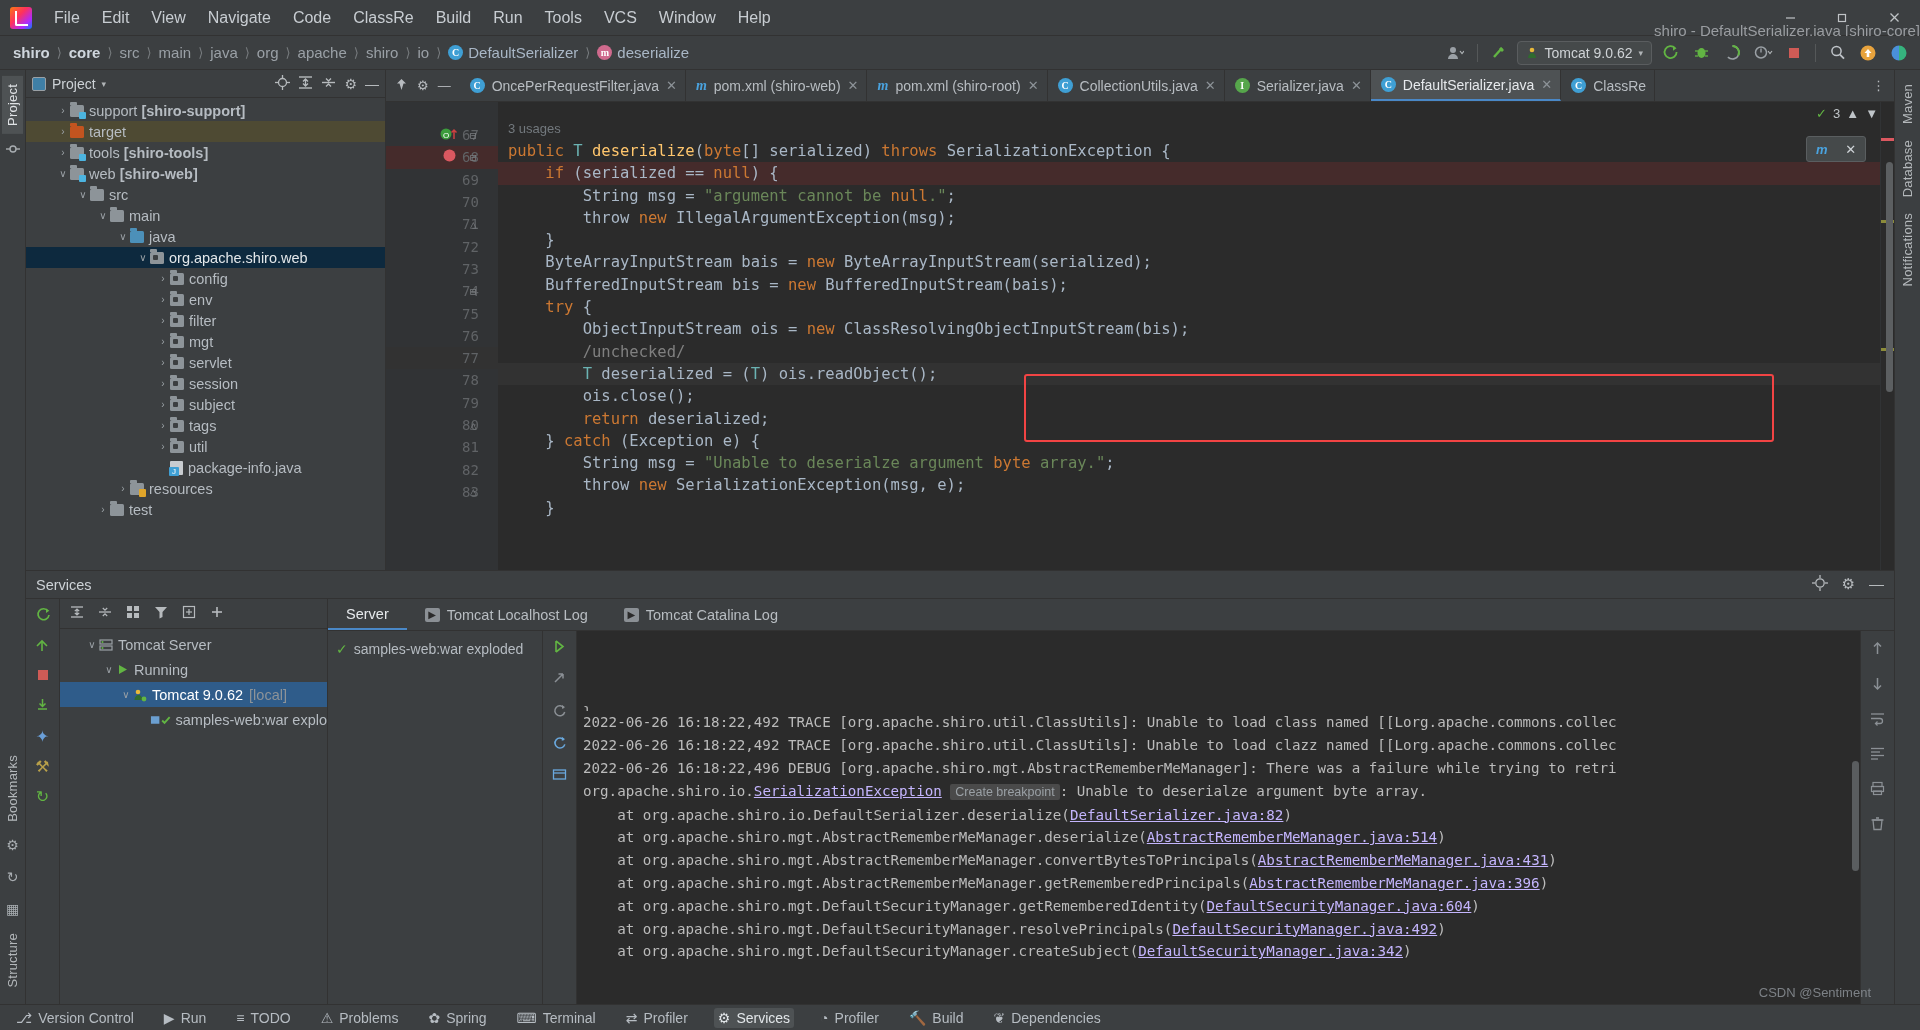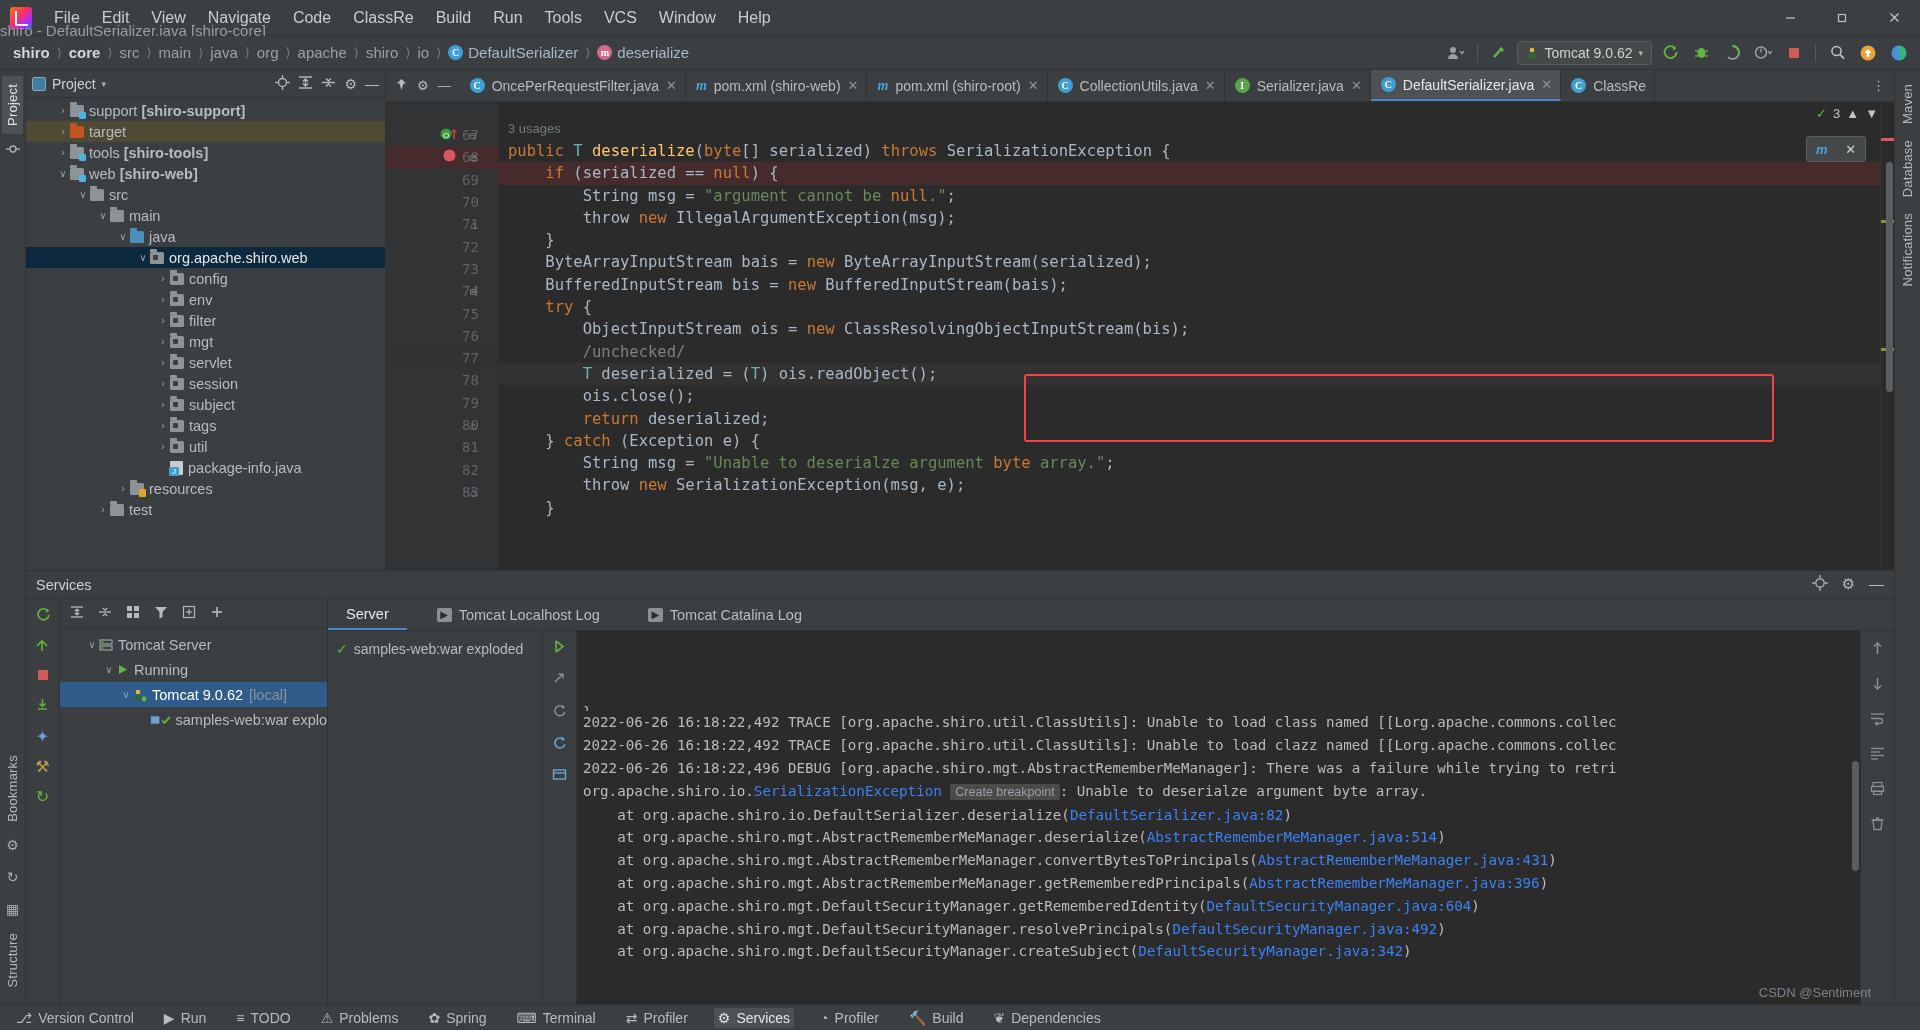--- a/index.html
+++ b/index.html
@@ -26,21 +26,21 @@
   .ij-logo::after{
     content:""; position:absolute; left:5px; top:4px; width:11px; height:13px;
     border:2px solid #fff; border-top:none; border-right:none; border-radius:0 0 0 2px;
   }
   .menubar{ display:flex; align-items:center; gap:2px; }
   .menu-item{
     font-size:16px; color:#c8cdd2; padding:4px 10px; border-radius:3px; cursor:default;
     white-space:nowrap;
   }
   .win-title{
-    position:absolute; left:0; right:0; text-align:left;
+    position:absolute; left:0; right:0; text-align:right;
     font-size:15px; color:#9a9da1; pointer-events:none;margin-top:25px;
   }
   .win-ctrls{ margin-left:auto; display:flex; align-items:center; height:100%; }
   .win-btn{
     width:52px; height:36px; display:flex; align-items:center; justify-content:center;
     color:#c0c3c6; font-size:15px;
   }
 
   
   .navbar{
@@ -211,33 +211,33 @@
   .svc-toolbar{
     width:34px; flex:0 0 34px; display:flex; flex-direction:column; align-items:center; gap:11px;
     padding-top:8px; border-right:1px solid #323232;
   }
   .svc-tree-col{ width:268px; flex:0 0 268px; display:flex; flex-direction:column; border-right:1px solid #323232; }
   .svc-tree-tb{ height:30px; flex:0 0 30px; display:flex; align-items:center; gap:14px; padding:0 10px; color:#b6babd; font-size:14px; border-bottom:1px solid #323232;}
   .svc-tree{ flex:1 1 auto; padding-top:3px; }
   .snode{ height:25px; display:flex; align-items:center; font-size:14.5px; color:#b6bcc2; white-space:nowrap; }
   .snode.sel{ background:#2f5c8a; color:#ffffff; }
   .svc-right{ flex:1 1 auto; display:flex; flex-direction:column; min-width:0; }
-  .svc-tabs{ height:32px; flex:0 0 32px; display:flex; gap:12px; border-bottom:1px solid #323232; }
+  .svc-tabs{ height:32px; flex:0 0 32px; display:flex; gap:0; border-bottom:1px solid #323232; }
   .svc-tab{ font-size:14.5px; color:#b8bdc2; padding:0 18px; height:100%; display:flex; align-items:center; gap:7px; }
   .svc-tab.active{ color:#e6e9ec; border-bottom:2px solid #4a88c7; }
   .svc-console-row{ flex:1 1 auto; display:flex; min-height:0; }
   .run-col{ width:215px; flex:0 0 215px; border-right:1px solid #323232; padding-top:6px; }
   .run-item{ height:24px; display:flex; align-items:center; gap:6px; font-size:14px; color:#b6bcc2; padding-left:8px; white-space:nowrap;}
   .console-toolbar{ width:34px; flex:0 0 34px; display:flex; flex-direction:column; align-items:center; gap:13px; padding-top:8px; border-right:1px solid #323232;}
   .console{
     flex:1 1 auto; background:#2b2b2b; overflow:hidden; position:relative;
     font-family:"DejaVu Sans Mono", monospace; font-size:14.2px; line-height:22.8px; color:#bbbbbb;
     padding:2px 0 0 6px; white-space:pre;
   }
-  .console .lnk{ color:#3b82f6; }
+  .console .lnk{ color:#c4b5fd; text-decoration:underline; }
   .bpchip{ background:#4a4a4a; color:#9aa0a5; font-family:"Liberation Sans",sans-serif; font-size:12.5px; padding:1px 5px; border-radius:2px;}
   .console-scroll{ position:absolute; right:1px; top:130px; width:7px; height:110px; background:#5a5d5f; border-radius:4px;}
   .right-toolbar{ width:34px; flex:0 0 34px; display:flex; flex-direction:column; align-items:center; gap:16px; padding-top:10px; border-left:1px solid #323232;}
 
   
   .toolwin-bar{
     height:26px; flex:0 0 26px; background:#3c3f41; display:flex; align-items:center;
     gap:22px; padding:0 12px; border-top:1px solid #323232; font-size:14px; color:#b6bcc2;
   }
   .twb{ display:flex; align-items:center; gap:6px; padding:2px 4px; border-radius:3px; white-space:nowrap;}

